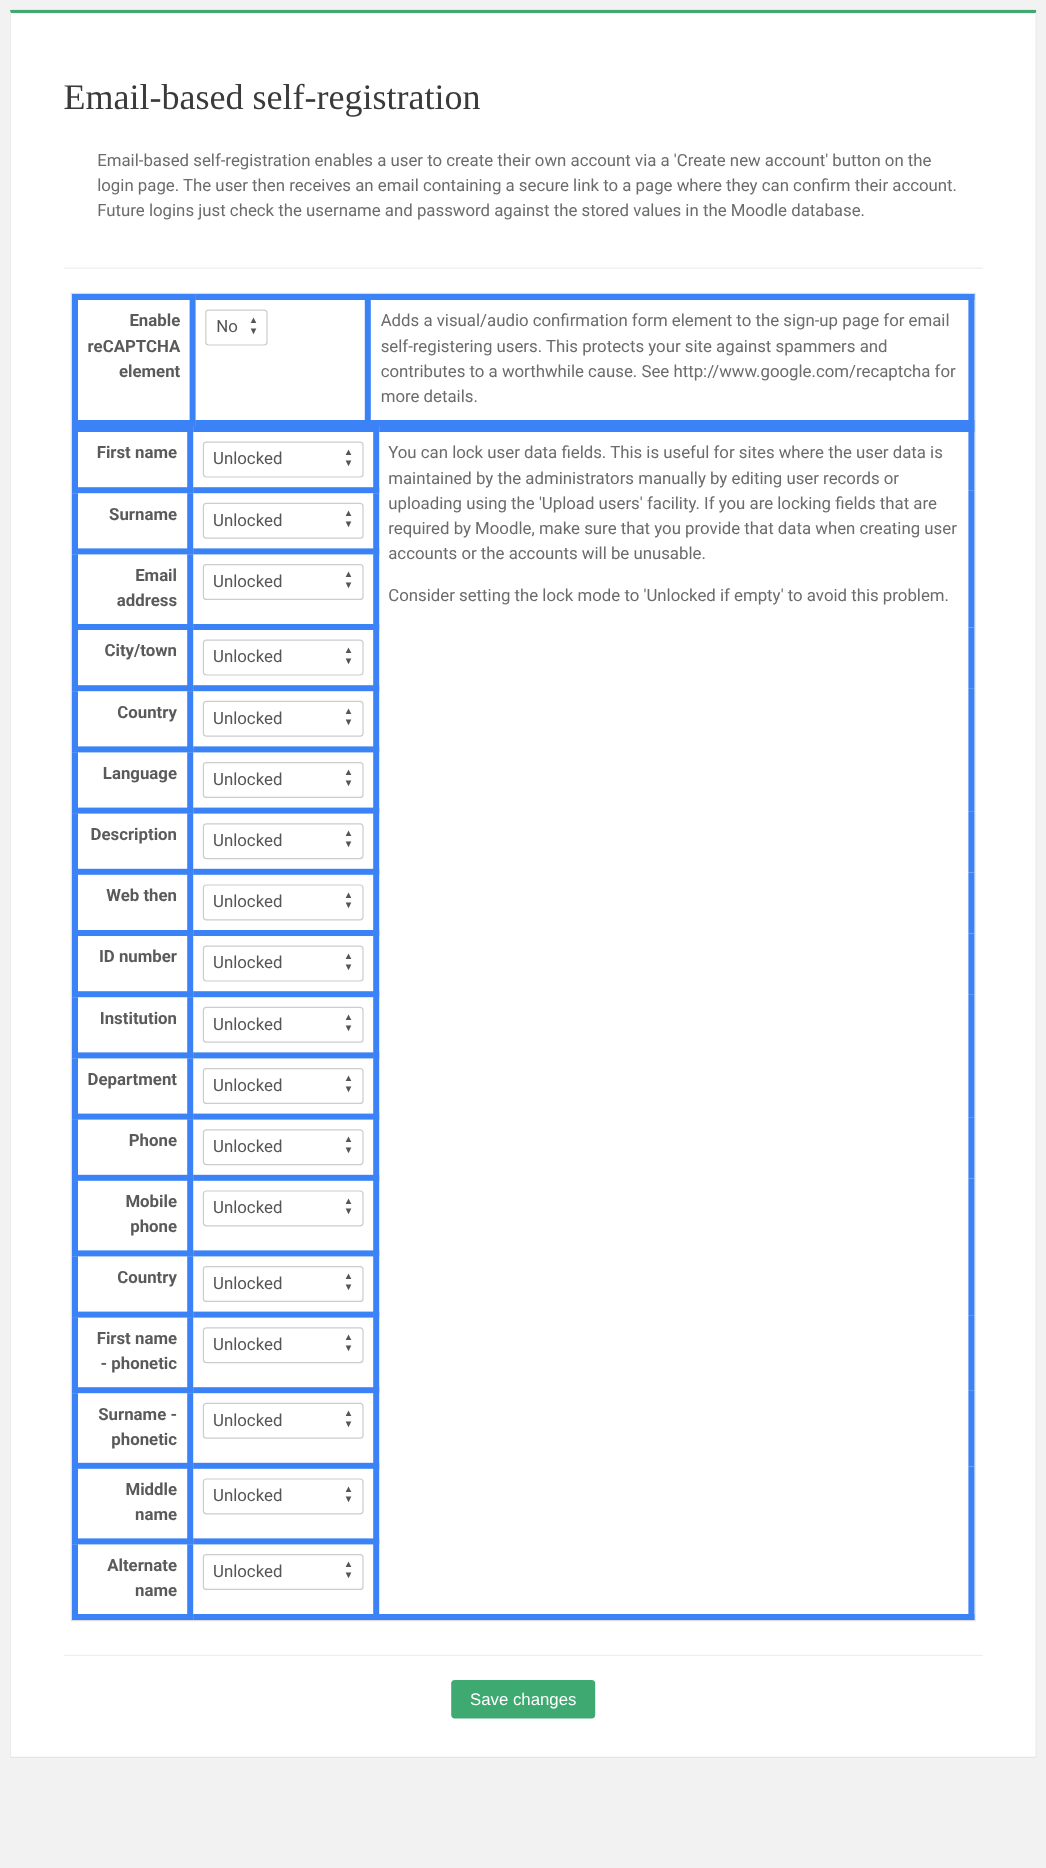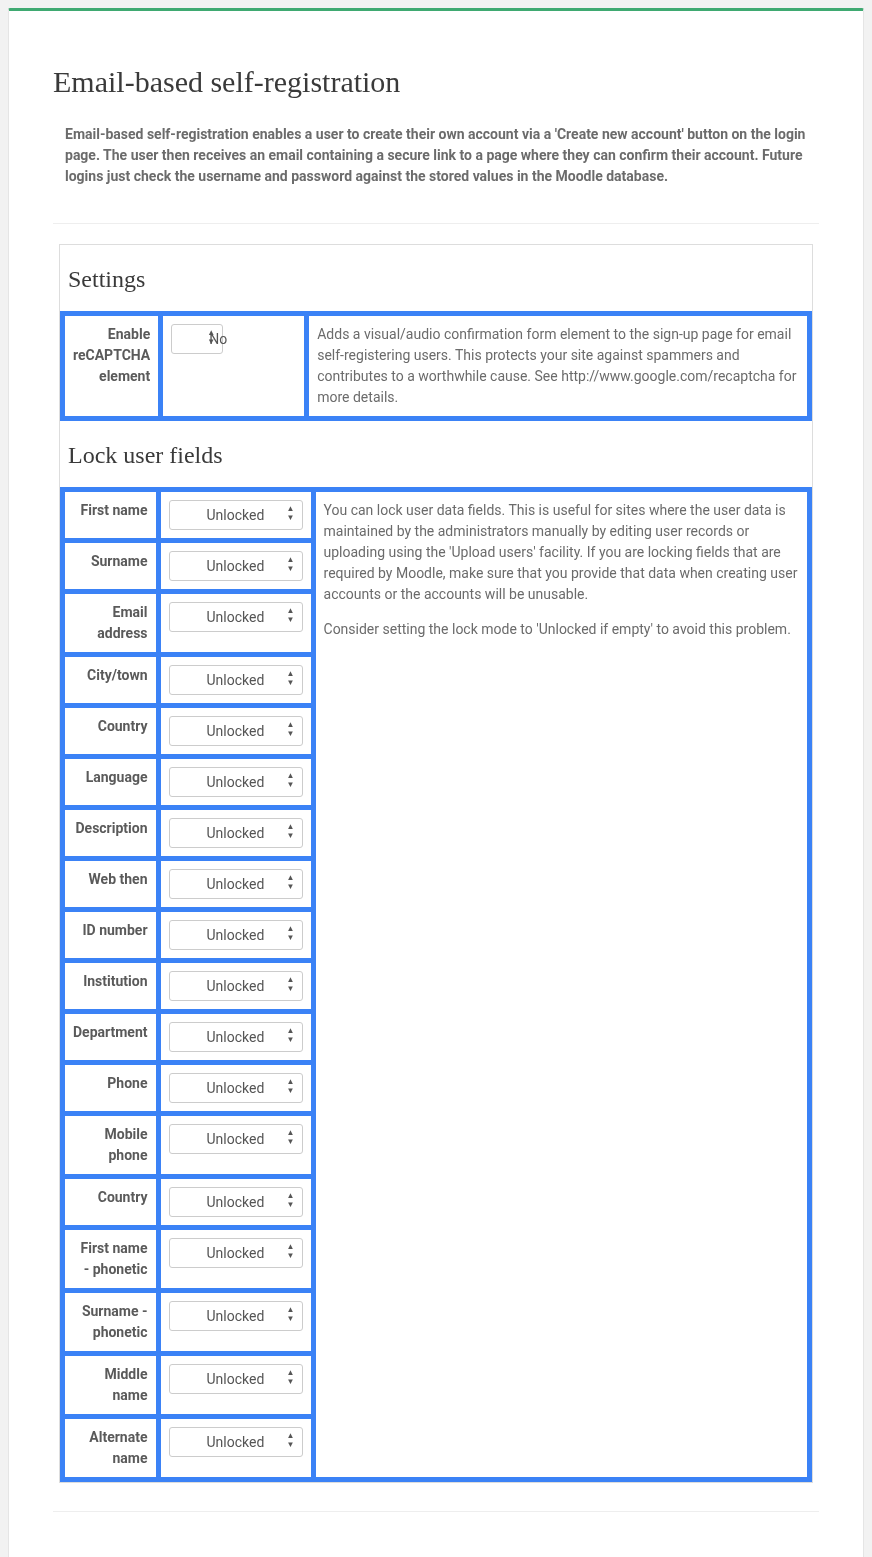--- a/index.html
+++ b/index.html
@@ -30,21 +30,21 @@
     font-family: Georgia, "Times New Roman", serif;
     font-weight: 400;
     font-size: 30px;
     color: #3a3a3a;
     margin: 0 0 20px 0;
   }
   .intro {
     padding: 0 12px 24px 12px;
     color: #6b6b6b;
   }
-  .intro p { margin: 0 0 12px 0; font-weight: bold; }
+  .intro p { margin: 0 0 12px 16px; }
   hr.sep {
     border: none;
     border-top: 1px solid #eee;
     margin: 0 0 20px 0;
   }
   .settings-box {
     border: 1px solid #ddd;
     margin: 0 6px;
   }
   h2 {
@@ -87,21 +87,20 @@
     font-size: 14px;
     color: #555;
     height: 30px;
   }
   .select-wrap.small { width: 52px; }
   .select-wrap.wide { width: 134px; }
   .select-wrap .value {
     padding: 5px 22px 5px 8px;
     display: block;
     line-height: 18px;
-    margin-left: 29px;
   }
   .select-wrap .arrows {
     position: absolute;
     right: 6px;
     top: 4px;
     width: 10px;
     pointer-events: none;
     color: #555;
     font-size: 8px;
     line-height: 8px;
@@ -140,36 +139,34 @@
 
 <div class="page">
   <div class="card">
     <div class="inner">
       <h1>Email-based self-registration</h1>
       <div class="intro">
         <p>Email-based self-registration enables a user to create their own account via a 'Create new account' button on the login page. The user then receives an email containing a secure link to a page where they can confirm their account. Future logins just check the username and password against the stored values in the Moodle database.</p>
       </div>
       <hr class="sep">
       <div class="settings-box">
-        <h2>Settings</h2>
         <table class="form">
           <tbody>
               <tr>
             <td class="label">Enable reCAPTCHA element</td>
             <td class="control">
               <div class="select-wrap small">
                 <span class="value">No</span>
                 <span class="arrows"><span class="up"></span><span class="down"></span></span>
               </div>
             </td>
             <td class="desc">Adds a visual/audio confirmation form element to the sign-up page for email self-registering users. This protects your site against spammers and contributes to a worthwhile cause. See http://www.google.com/recaptcha for more details.</td>
           </tr>
         </tbody>
           </table>
-        <h2>Lock user fields</h2>
         <table class="form fields-table">
           <tbody id="fields-body">
               <tr>
                 <td class="label">First name</td>
                 <td class="control"><div class="select-wrap wide"><span class="value">Unlocked</span><span class="arrows"><span class="up"></span><span class="down"></span></span></div></td>
                 <td class="desc" rowspan="18">
                   <p>You can lock user data fields. This is useful for sites where the user data is maintained by the administrators manually by editing user records or uploading using the 'Upload users' facility. If you are locking fields that are required by Moodle, make sure that you provide that data when creating user accounts or the accounts will be unusable.</p>
                   <p>Consider setting the lock mode to 'Unlocked if empty' to avoid this problem.</p>
                 </td>
               </tr>
@@ -239,14 +236,17 @@
               </tr>
               <tr>
                 <td class="label">Alternate name</td>
                 <td class="control"><div class="select-wrap wide"><span class="value">Unlocked</span><span class="arrows"><span class="up"></span><span class="down"></span></span></div></td>
               </tr>
             </tbody>
         </table>
       </div>
     </div>
     <hr class="footer-sep">
+    <div class="save-row">
+      <button class="btn-primary">Save changes</button>
+    </div>
   </div>
 </div>
 
 </body></html>

